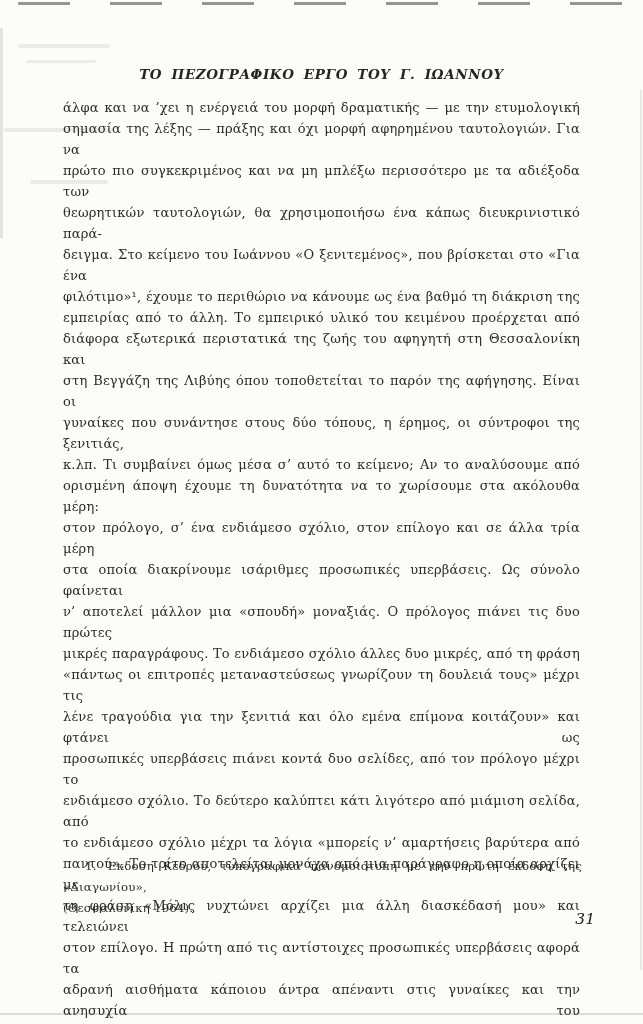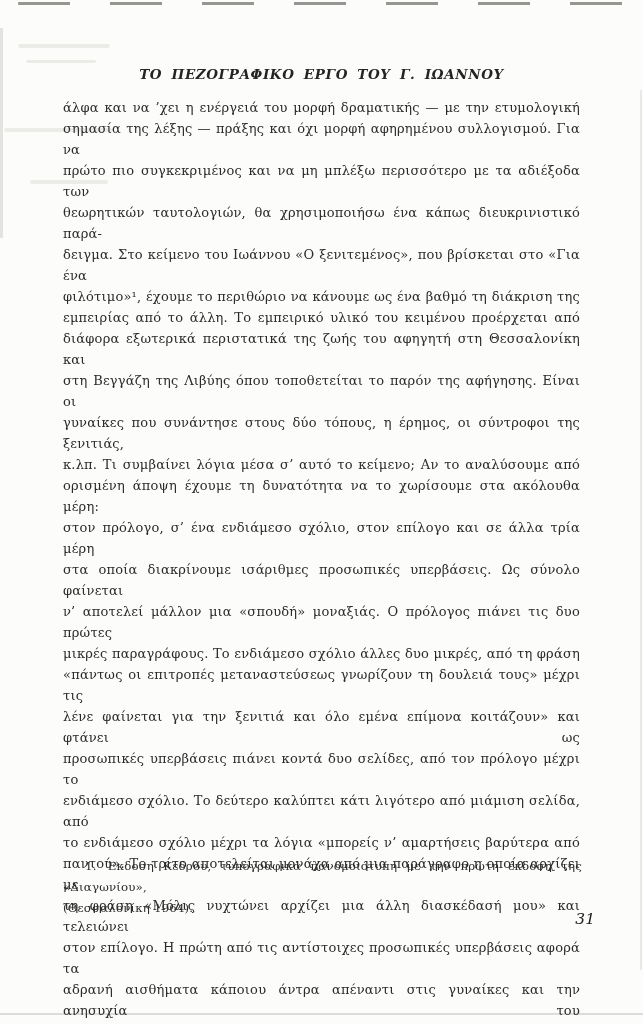--- a/index.html
+++ b/index.html
@@ -85,37 +85,37 @@
   <div class="smudge s2"></div>
   <div class="smudge s3"></div>
   <div class="smudge s4"></div>
   <div class="scan-right-strip"></div>
   <div class="scan-bottom-line"></div>
 
   <div class="page-title">ΤΟ ΠΕΖΟΓΡΑΦΙΚΟ ΕΡΓΟ ΤΟΥ Γ. ΙΩΑΝΝΟΥ</div>
 
   <div class="body-text">
       <div class="body-line">άλφα και να ’χει η ενέργειά του μορφή δραματικής — με την ετυμολογική</div>
-      <div class="body-line">σημασία της λέξης — πράξης και όχι μορφή αφηρημένου συλλογισμού. Για να</div>
+      <div class="body-line">σημασία της λέξης — πράξης και όχι μορφή αφηρημένου ταυτολογιών. Για να</div>
       <div class="body-line">πρώτο πιο συγκεκριμένος και να μη μπλέξω περισσότερο με τα αδιέξοδα των</div>
       <div class="body-line">θεωρητικών ταυτολογιών, θα χρησιμοποιήσω ένα κάπως διευκρινιστικό παρά-</div>
       <div class="body-line">δειγμα. Στο κείμενο του Ιωάννου «Ο ξενιτεμένος», που βρίσκεται στο «Για ένα</div>
       <div class="body-line">φιλότιμο»¹, έχουμε το περιθώριο να κάνουμε ως ένα βαθμό τη διάκριση της</div>
       <div class="body-line">εμπειρίας από το άλλη. Το εμπειρικό υλικό του κειμένου προέρχεται από</div>
       <div class="body-line">διάφορα εξωτερικά περιστατικά της ζωής του αφηγητή στη Θεσσαλονίκη και</div>
       <div class="body-line">στη Βεγγάζη της Λιβύης όπου τοποθετείται το παρόν της αφήγησης. Είναι οι</div>
       <div class="body-line">γυναίκες που συνάντησε στους δύο τόπους, η έρημος, οι σύντροφοι της ξενιτιάς,</div>
-      <div class="body-line">κ.λπ. Τι συμβαίνει λόγια μέσα σ’ αυτό το κείμενο; Αν το αναλύσουμε από</div>
+      <div class="body-line">κ.λπ. Τι συμβαίνει όμως μέσα σ’ αυτό το κείμενο; Αν το αναλύσουμε από</div>
       <div class="body-line">ορισμένη άποψη έχουμε τη δυνατότητα να το χωρίσουμε στα ακόλουθα μέρη:</div>
       <div class="body-line">στον πρόλογο, σ’ ένα ενδιάμεσο σχόλιο, στον επίλογο και σε άλλα τρία μέρη</div>
       <div class="body-line">στα οποία διακρίνουμε ισάριθμες προσωπικές υπερβάσεις. Ως σύνολο φαίνεται</div>
       <div class="body-line">ν’ αποτελεί μάλλον μια «σπουδή» μοναξιάς. Ο πρόλογος πιάνει τις δυο πρώτες</div>
       <div class="body-line">μικρές παραγράφους. Το ενδιάμεσο σχόλιο άλλες δυο μικρές, από τη φράση</div>
       <div class="body-line">«πάντως οι επιτροπές μεταναστεύσεως γνωρίζουν τη δουλειά τους» μέχρι τις</div>
-      <div class="body-line">λένε φαίνεται για την ξενιτιά και όλο εμένα επίμονα κοιτάζουν» και φτάνει ως</div>
+      <div class="body-line">λένε τραγούδια για την ξενιτιά και όλο εμένα επίμονα κοιτάζουν» και φτάνει ως</div>
       <div class="body-line">προσωπικές υπερβάσεις πιάνει κοντά δυο σελίδες, από τον πρόλογο μέχρι το</div>
       <div class="body-line">ενδιάμεσο σχόλιο. Το δεύτερο καλύπτει κάτι λιγότερο από μιάμιση σελίδα, από</div>
       <div class="body-line">το ενδιάμεσο σχόλιο μέχρι τα λόγια «μπορείς ν’ αμαρτήσεις βαρύτερα από</div>
       <div class="body-line">παντού». Το τρίτο αποτελείται μονάχα από μια παράγραφο η οποία αρχίζει με</div>
       <div class="body-line">τη φράση «Μόλις νυχτώνει αρχίζει μια άλλη διασκέδασή μου» και τελειώνει</div>
       <div class="body-line">στον επίλογο. Η πρώτη από τις αντίστοιχες προσωπικές υπερβάσεις αφορά τα</div>
       <div class="body-line">αδρανή αισθήματα κάποιου άντρα απέναντι στις γυναίκες και την ανησυχία του</div>
     </div>
 
   <div class="footnote">

